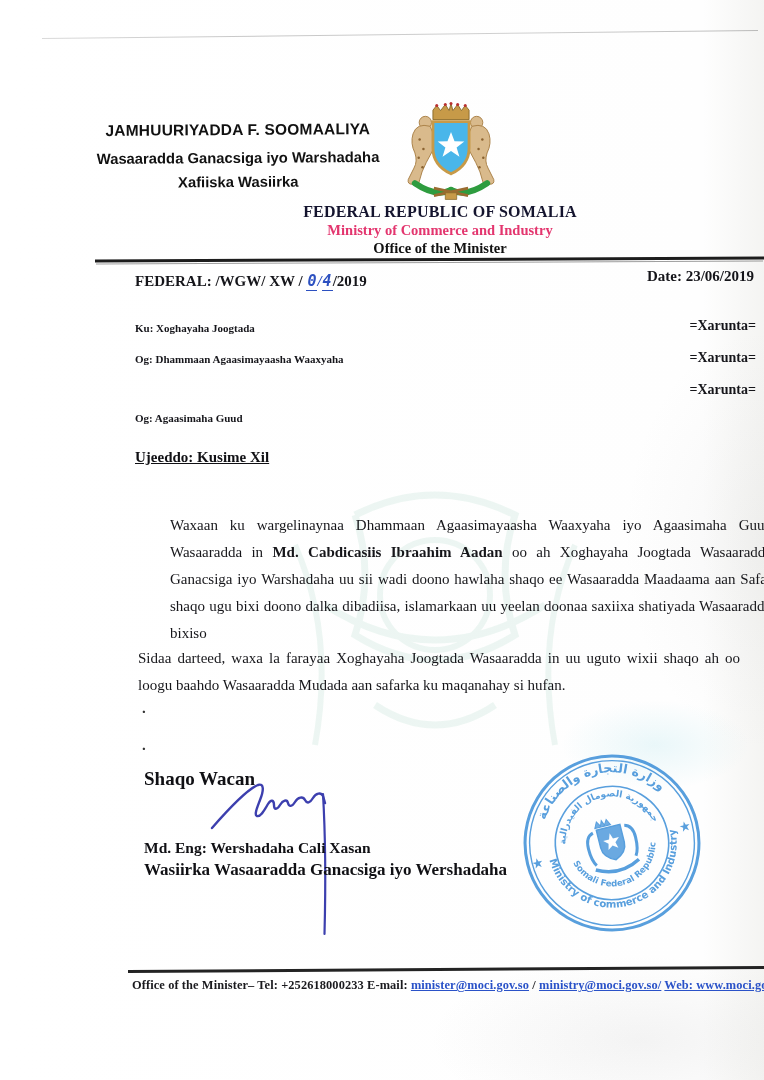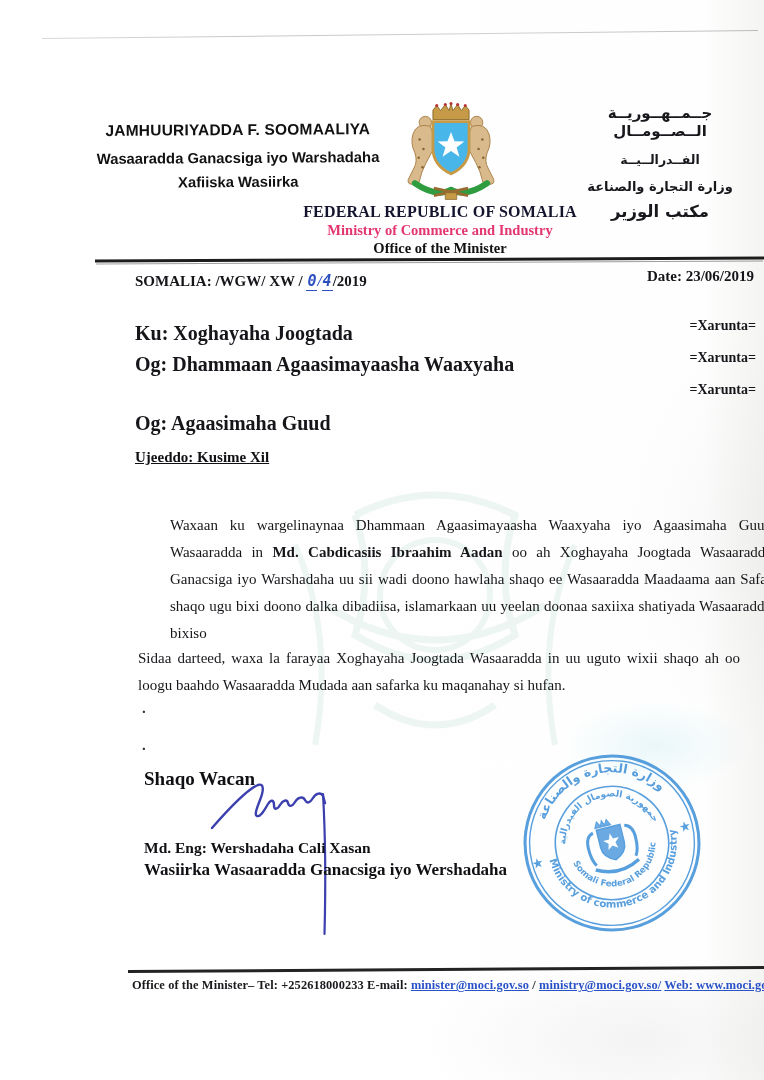--- a/index.html
+++ b/index.html
@@ -57,21 +57,21 @@
   
   .ref-line{left:135px;top:272px;font-size:15px;font-weight:bold;color:#15151a;}
   .ref-line .hw{
     color:#2c50c0;font-family:"DejaVu Sans Mono",monospace;
     font-style:italic;font-weight:bold;border-bottom:1.5px solid #2c50c0;
     padding:0 1px;font-size:15px;
   }
   .ref-line .hw-slash{color:#2c50c0;font-style:italic;}
   .date-line{top:268px;right:10px;font-size:15px;font-weight:bold;color:#15151a;}
   
-  .recip-label{left:135px;font-size:20px;font-weight:bold;color:#15151a;}
+  .recip-label{left:135px;font-size:11px;font-weight:bold;color:#15151a;}
   .recip-loc{right:8px;font-size:14px;font-weight:bold;color:#15151a;}
   .r1{top:322px;} .r2{top:353px;} .r3{top:384px;margin-top:28px;}
   .loc1{top:318px;} .loc2{top:350px;} .loc3{top:382px;}
   
   .subject{
     left:135px;top:449px;font-size:15px;font-weight:bold;
     text-decoration:underline;color:#101014;
   }
   
   .watermark{left:235px;top:455px;width:400px;height:330px;opacity:.10;filter:blur(.6px);}
@@ -150,37 +150,31 @@
 
     <path d="M41 25 h38 v28 q0 18 -19 27 q-19 -9 -19 -27 Z" fill="#49b6ea" stroke="#c79a48" stroke-width="3"></path>
     <polygon points="60,36 63.7,45.8 74,46 65.9,52.2 68.9,62 60,56 51.1,62 54.1,52.2 46,46 56.3,45.8" fill="#ffffff"></polygon>
 
     <path d="M22 90 Q44 105 60 97" stroke="#2e9c3f" stroke-width="6.5" fill="none" stroke-linecap="round"></path>
     <path d="M98 90 Q76 105 60 97" stroke="#2e9c3f" stroke-width="6.5" fill="none" stroke-linecap="round"></path>
     <path d="M42 103 L78 95 M78 103 L42 95" stroke="#9a6b30" stroke-width="3"></path>
     <path d="M54 100 h12 v7 h-12 Z" fill="#c79a48" stroke="#8a6a2a" stroke-width=".8"></path>
   </svg>
 
-  <div class="abs hdr-arabic">
-    <div class="a1">جــمــهــوريــة الــصــومــال</div>
-    <div class="a2">الفــدرالــيــة</div>
-    <div class="a3">وزارة التجارة والصناعة</div>
-    <div class="a4">مكتب الوزير</div>
-  </div>
 
   <div class="abs hdr-center">
     <div class="c1">FEDERAL REPUBLIC OF SOMALIA</div>
     <div class="c2">Ministry of Commerce and Industry</div>
     <div class="c3">Office of the Minister</div>
   </div>
 
   <div class="abs rule-top"></div>
 
   <div class="abs ref-line">
-    <span>SOMALIA: /WGW/ XW /</span>
+    <span>FEDERAL: /WGW/ XW /</span>
     <span class="hw">0</span><span class="hw-slash">/</span><span class="hw">4</span><span>/2019</span>
   </div>
   <div class="abs date-line">Date: 23/06/2019</div>
 
   <div class="abs recip-label r1">Ku: Xoghayaha Joogtada</div>
   <div class="abs recip-loc loc1">=Xarunta=</div>
   <div class="abs recip-label r2">Og: Dhammaan Agaasimayaasha Waaxyaha</div>
   <div class="abs recip-loc loc2">=Xarunta=</div>
   <div class="abs recip-label r3">Og: Agaasimaha Guud</div>
   <div class="abs recip-loc loc3">=Xarunta=</div>

